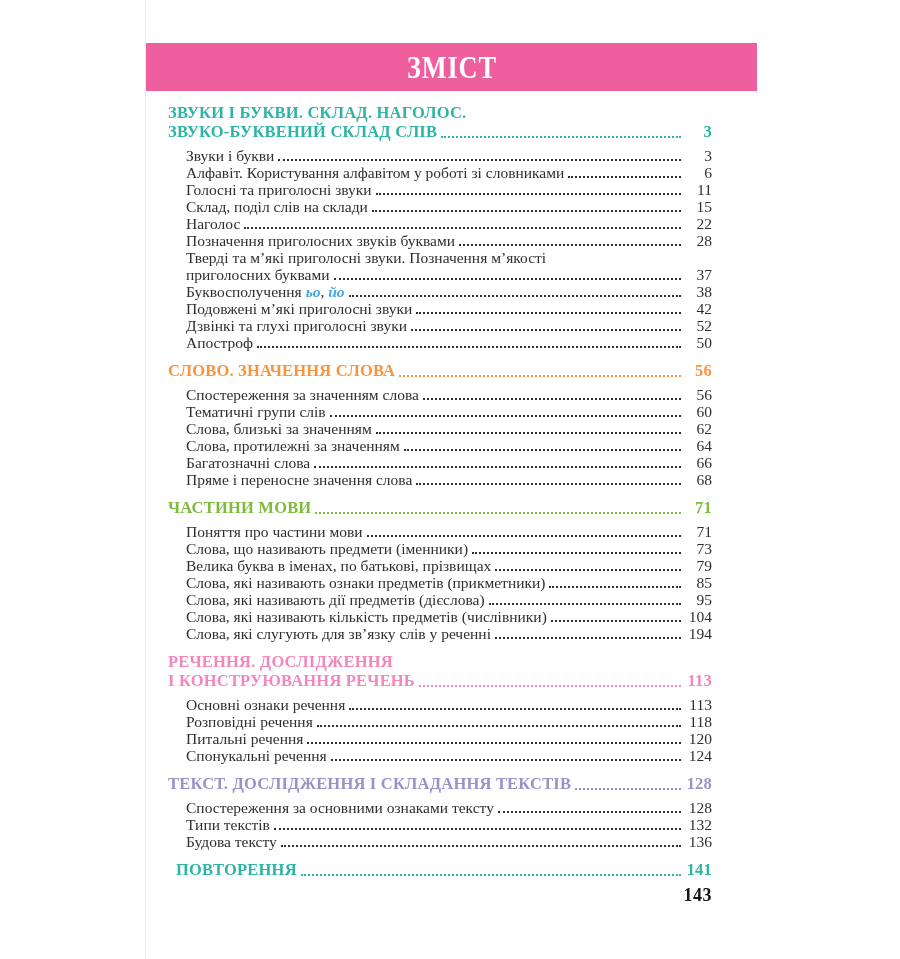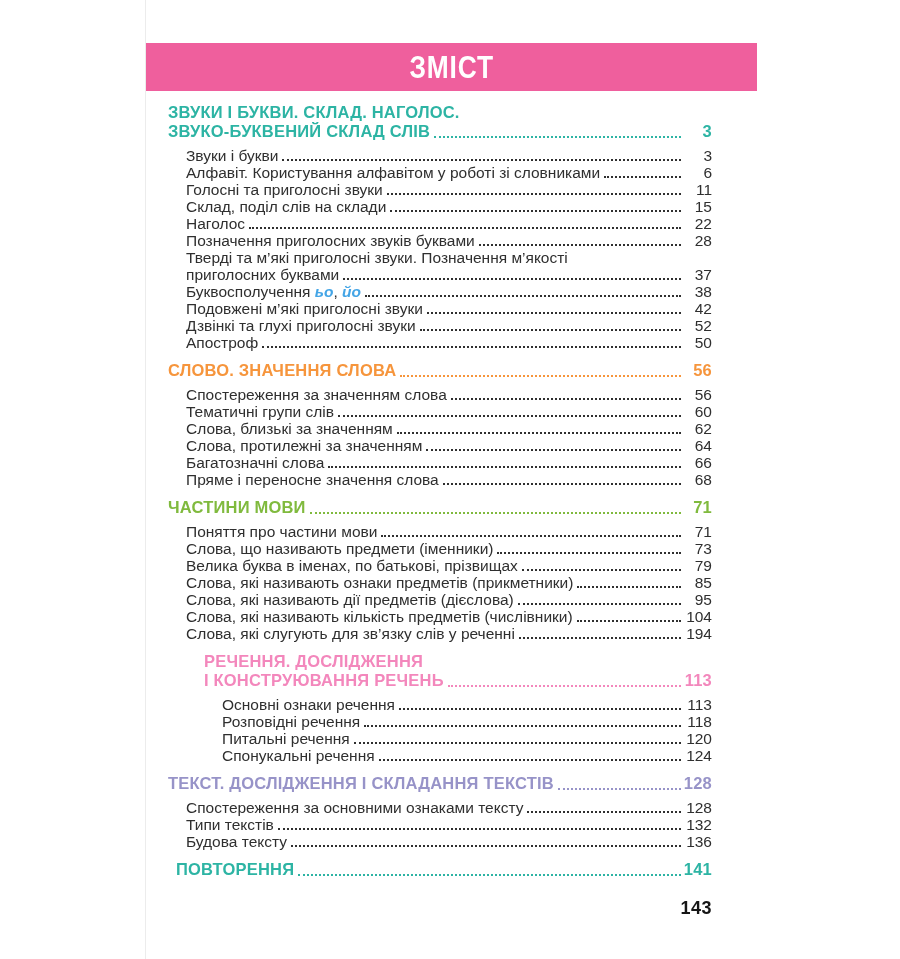--- a/index.html
+++ b/index.html
@@ -3,21 +3,21 @@
 <meta charset="utf-8">
 <style>
   * { margin: 0; padding: 0; box-sizing: border-box; }
   html, body { background: #ffffff; }
   .stage {
     position: relative;
     width: 879px;
     height: 959px;
     background: #ffffff;
     overflow: hidden;
-    font-family: Liberation Sans, sans-serif;
+    font-family: Liberation Serif, serif;
   }
   .page {
     position: absolute;
     left: 145px;
     top: 0;
     width: 612px;
     height: 959px;
     background: #ffffff;
     border-left: 1px solid #ececec;
   }
@@ -62,21 +62,21 @@
     align-self: flex-end;
     min-width: 8px;
   }
   .num {
     white-space: nowrap;
     min-width: 28px;
     text-align: right;
   }
   .hl { font-weight: 700; font-style: italic; }
   .page-num {
-    margin-top: 19px;
+    margin-top: 6px;
     padding-right: 45px;
     text-align: right;
     font-size: 18px;
     font-weight: 700;
     color: #161616;
     letter-spacing: 0.5px;
   }
 </style>
 </head>
 <body>
@@ -235,21 +235,21 @@
               <span class="dots"></span>
               <span class="num">104</span>
             </div>
             <div class="row item-row">
               <span class="label">Слова, які слугують для зв’язку слів у реченні</span>
               <span class="dots"></span>
               <span class="num">194</span>
             </div>
           </div>
         </div>
-        <div class="section" style="color: rgb(243, 135, 188); margin-left: 36px;">
+        <div class="section" style="color: rgb(243, 135, 188);">
           <div class="row title-row">
             <span class="label">РЕЧЕННЯ. ДОСЛІДЖЕННЯ</span>
           </div>
           <div class="row title-row">
             <span class="label">І КОНСТРУЮВАННЯ РЕЧЕНЬ</span>
             <span class="dots"></span>
             <span class="num">113</span>
           </div>
           <div class="items">
             <div class="row item-row">

